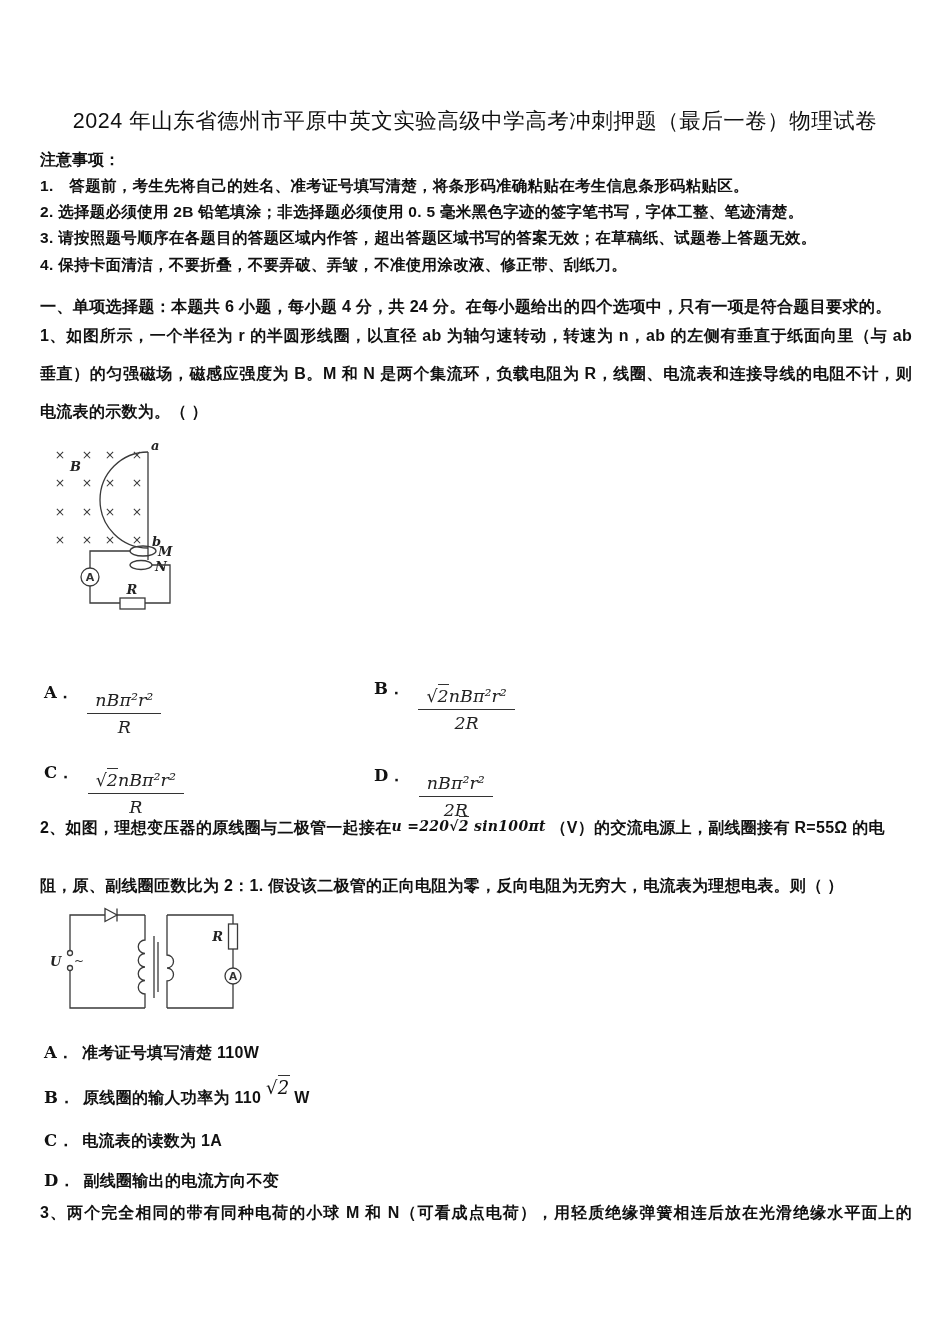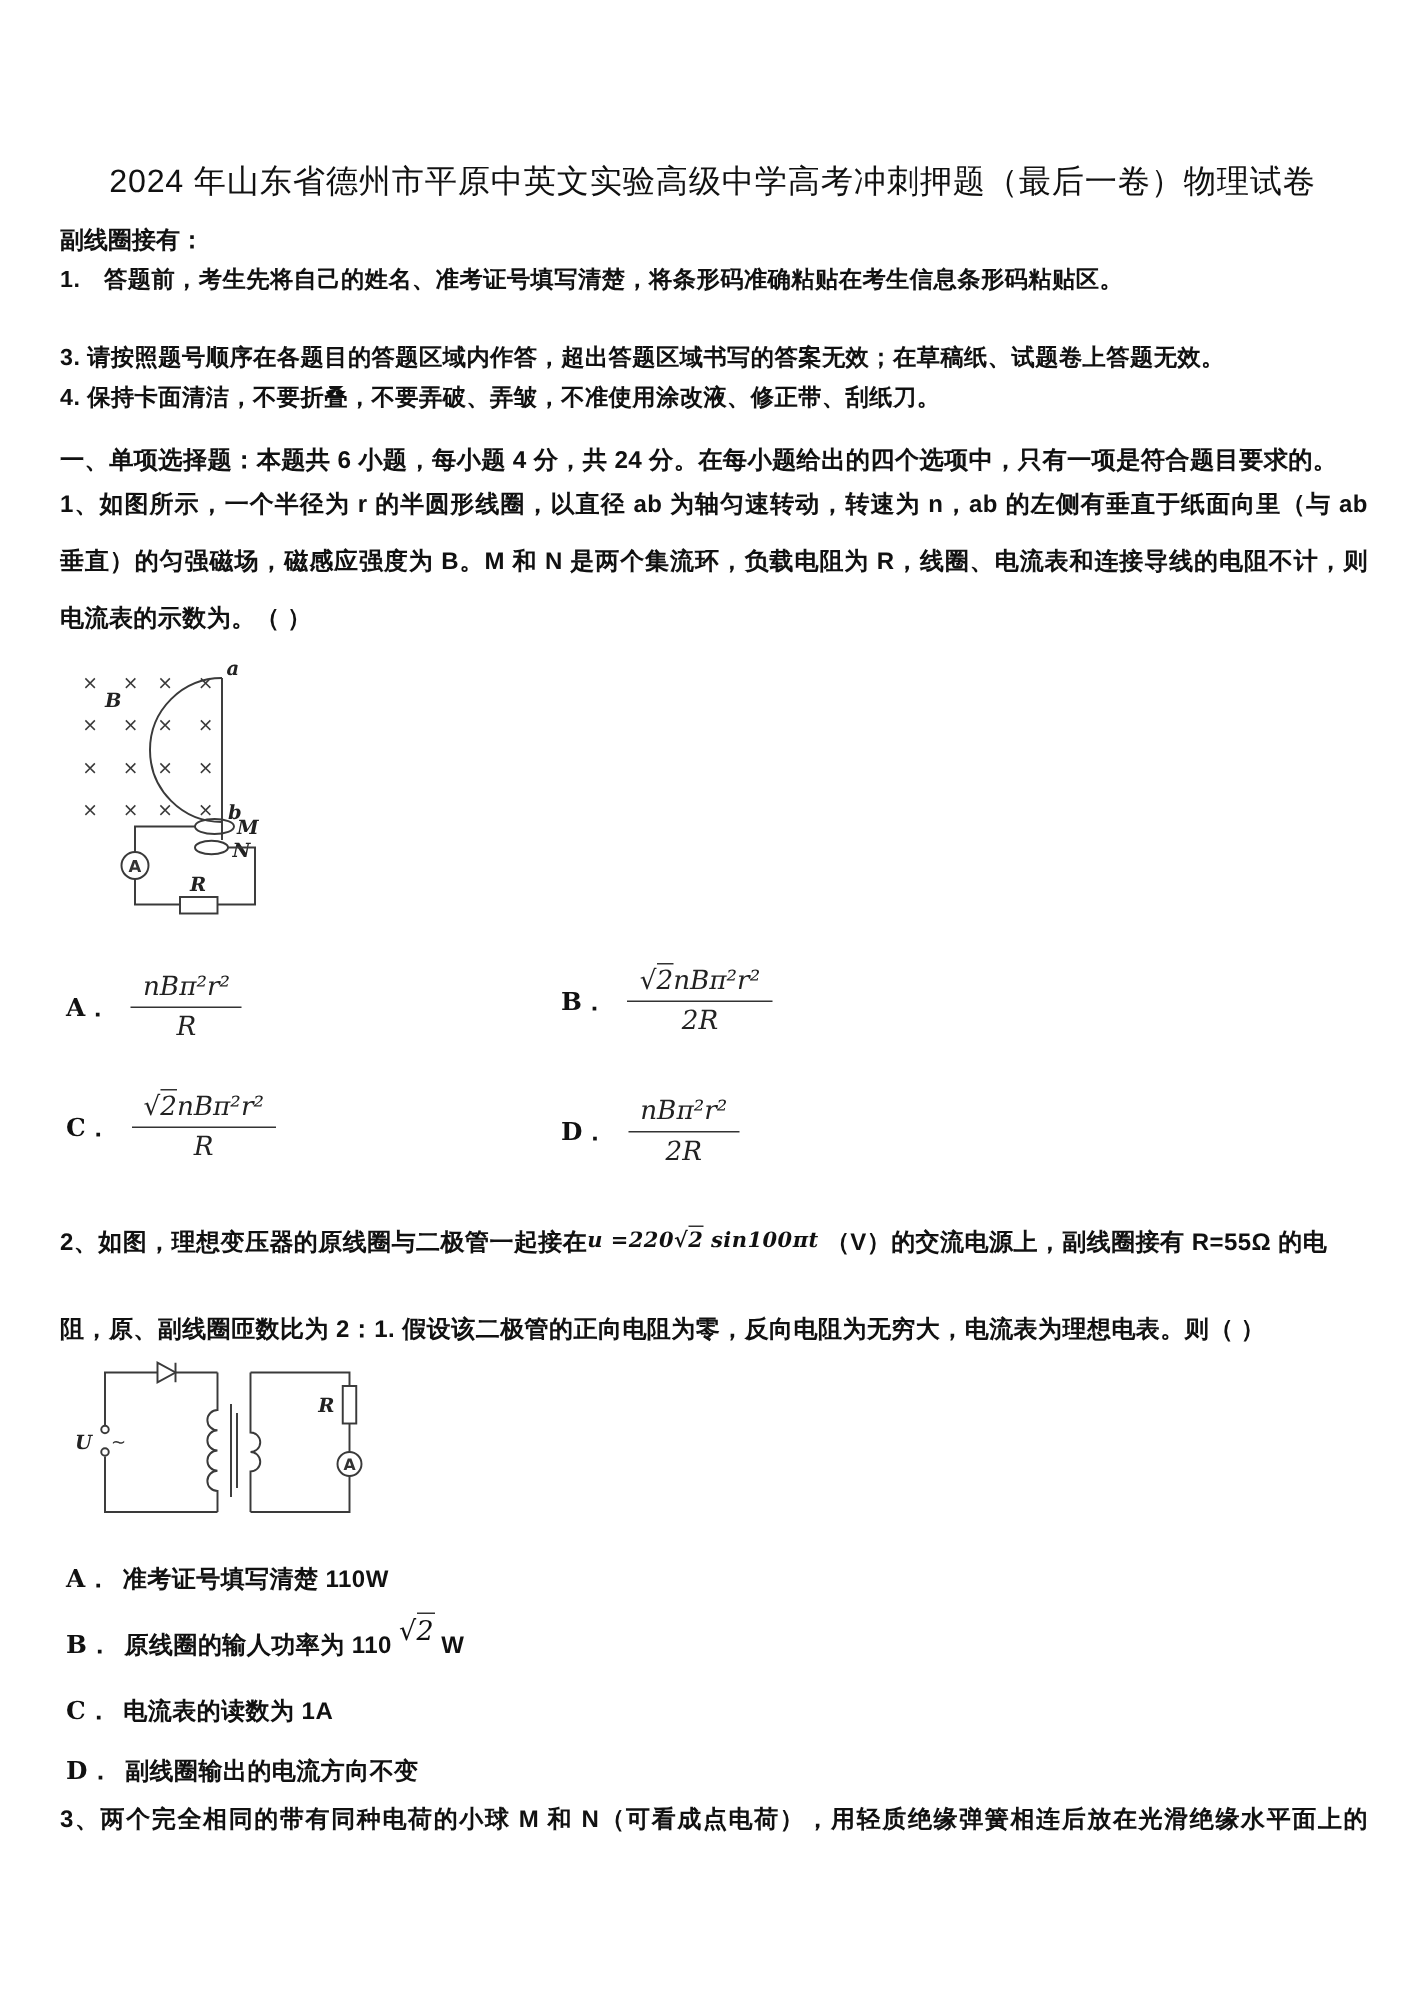--- a/index.html
+++ b/index.html
@@ -18,21 +18,21 @@
   .notice-item { left:40px; width:872px; font-size:15.5px; font-weight:600; letter-spacing:0.3px; }
   .sec-head { left:40px; top:296px; width:872px; font-size:16.2px; font-weight:700; letter-spacing:0.2px; }
   .qline { left:40px; width:872px; font-size:16px; font-weight:600; letter-spacing:0.3px; }
   .just { text-align:justify; text-align-last:justify; text-justify:inter-character; }
 
   
   .opt { position:absolute; display:flex; align-items:center; }
   .opt-label { font-family:"DejaVu Serif", serif; font-weight:700; font-size:16.5px; margin-right:14px; }
   .frac {
     display:inline-block; text-align:center; vertical-align:middle;
-    font-family:"DejaVu Serif", serif; font-style:italic; font-size:17.5px; color:#222;
+    font-family:"DejaVu Serif", serif; font-style:italic; font-size:17.5px; color:#222;margin-top:42px;
   }
   .frac .num { display:block; padding:0 8px 3px 8px; border-bottom:1.3px solid #333; white-space:nowrap; }
   .frac .den { display:block; padding-top:3px; }
   .ovl { border-top:1.3px solid #333; padding-top:1px; }
 
   
   .math-inline { font-family:"DejaVu Serif", serif; font-style:italic; font-size:14px; white-space:nowrap; position:relative; top:-2px; }
   .q2opt { position:absolute; left:44px; font-size:16px; font-weight:700; letter-spacing:0.3px; }
   .q2opt .opt-label2 { font-family:"DejaVu Serif", serif; font-weight:700; font-size:16.5px; margin-right:8px; }
   .rad-sup { position:relative; top:-9px; font-family:"DejaVu Serif", serif; font-style:italic; font-weight:400; font-size:18px; }
@@ -43,22 +43,23 @@
   svg .cross { font-size:12.5px; fill:#3a3a3a; }
   .stroke { stroke:#3a3a3a; stroke-width:1.3; fill:none; }
 </style>
 </head>
 <body>
 
 <div class="page">
 
   <div class="abs title">2024 年山东省德州市平原中英文实验高级中学高考冲刺押题（最后一卷）物理试卷</div>
 
-  <div class="abs notice-head">副线圈接有：</div>
+  <div class="abs notice-head">注意事项：</div>
   <div class="abs notice-item" style="top:176px">1.　答题前，考生先将自己的姓名、准考证号填写清楚，将条形码准确粘贴在考生信息条形码粘贴区。</div>
+  <div class="abs notice-item" style="top:202px">2. 选择题必须使用 2B 铅笔填涂；非选择题必须使用 0. 5 毫米黑色字迹的签字笔书写，字体工整、笔迹清楚。</div>
   <div class="abs notice-item" style="top:228px">3. 请按照题号顺序在各题目的答题区域内作答，超出答题区域书写的答案无效；在草稿纸、试题卷上答题无效。</div>
   <div class="abs notice-item" style="top:255px">4. 保持卡面清洁，不要折叠，不要弄破、弄皱，不准使用涂改液、修正带、刮纸刀。</div>
 
   <div class="abs sec-head">一、单项选择题：本题共 6 小题，每小题 4 分，共 24 分。在每小题给出的四个选项中，只有一项是符合题目要求的。</div>
 
   <div class="abs qline just" style="top:326px">1、如图所示，一个半径为 r 的半圆形线圈，以直径 ab 为轴匀速转动，转速为 n，ab 的左侧有垂直于纸面向里（与 ab</div>
   <div class="abs qline" style="top:402px">电流表的示数为。（ ）</div>
   <div class="abs qline just" style="top:364px">垂直）的匀强磁场，磁感应强度为 B。M 和 N 是两个集流环，负载电阻为 R，线圈、电流表和连接导线的电阻不计，则</div>
 
   <svg class="abs" style="left:52px; top:440px;" width="180" height="185" viewBox="0 0 180 185">

